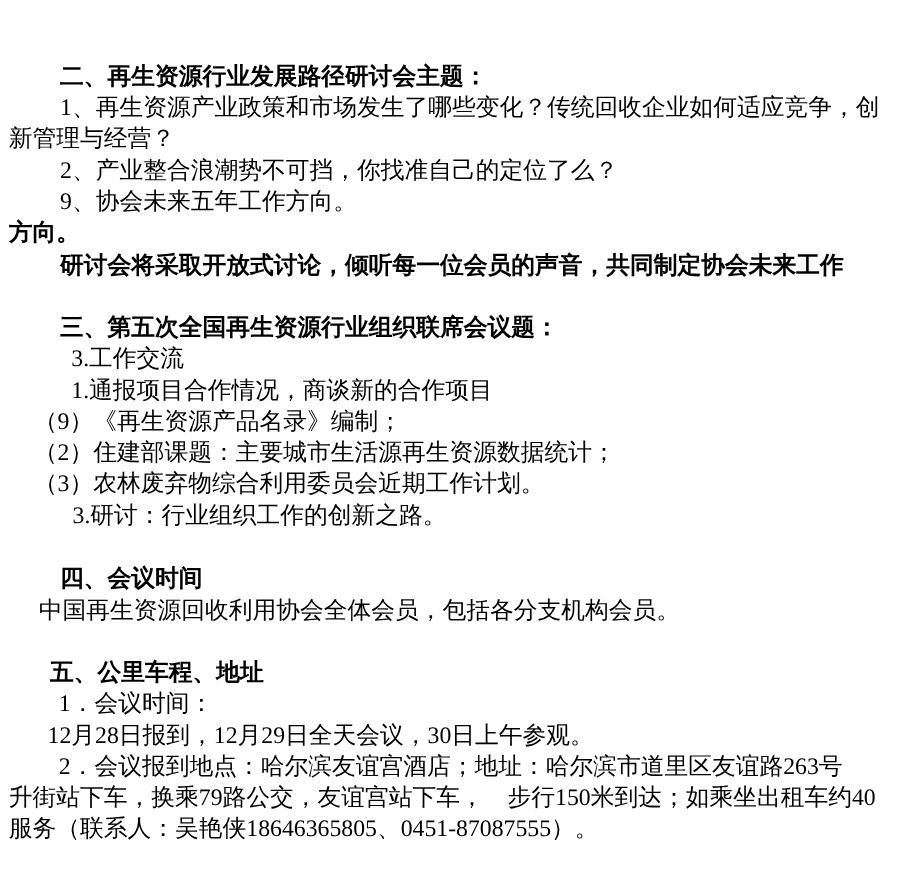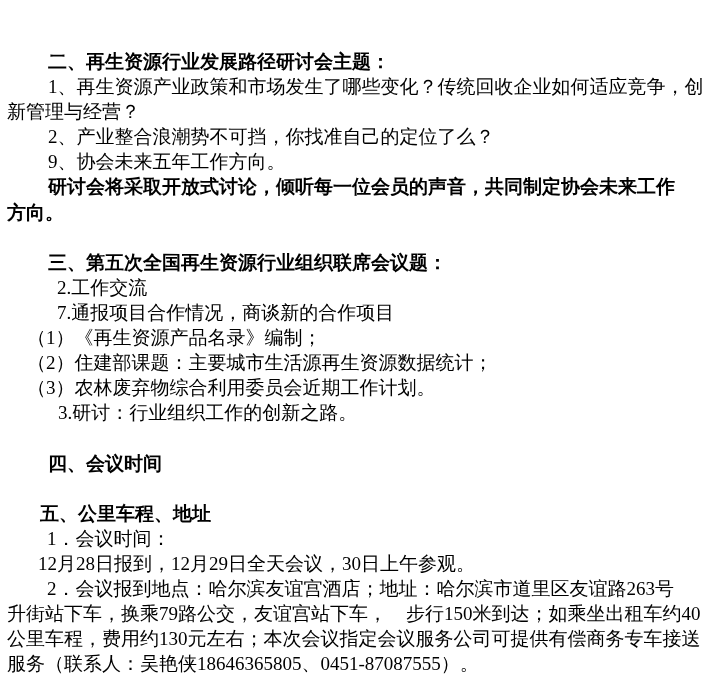--- a/index.html
+++ b/index.html
@@ -42,33 +42,33 @@
 </style>
 </head>
 <body>
 
 <div class="page">
   <p class="ln b i41">二、再生资源行业发展路径研讨会主题：</p>
   <p class="ln i41">1、再生资源产业政策和市场发生了哪些变化？传统回收企业如何适应竞争，创</p>
   <p class="ln">新管理与经营？</p>
   <p class="ln i41">2、产业整合浪潮势不可挡，你找准自己的定位了么？</p>
   <p class="ln i41">9、协会未来五年工作方向。</p>
+  <p class="ln b">方向。</p>
   <p class="ln b i41">研讨会将采取开放式讨论，倾听每一位会员的声音，共同制定协会未来工作</p>
-  <p class="ln b">方向。</p>
   <p class="ln"></p>
   <p class="ln b i41">三、第五次全国再生资源行业组织联席会议题：</p>
-  <p class="ln i50">2.工作交流</p>
-  <p class="ln i50">7.通报项目合作情况，商谈新的合作项目</p>
-  <p class="ln i20">（1）《再生资源产品名录》编制；</p>
+  <p class="ln i50">3.工作交流</p>
+  <p class="ln i50">1.通报项目合作情况，商谈新的合作项目</p>
+  <p class="ln i20">（9）《再生资源产品名录》编制；</p>
   <p class="ln i20">（2）住建部课题：主要城市生活源再生资源数据统计；</p>
   <p class="ln i20">（3）农林废弃物综合利用委员会近期工作计划。</p>
   <p class="ln i51">3.研讨：行业组织工作的创新之路。</p>
   <p class="ln"></p>
   <p class="ln b i41">四、会议时间</p>
+  <p class="ln i24">中国再生资源回收利用协会全体会员，包括各分支机构会员。</p>
   <p class="ln"></p>
   <p class="ln b i33">五、公里车程、地址</p>
   <p class="ln i40">1．会议时间：</p>
   <p class="ln i31">12月28日报到，12月29日全天会议，30日上午参观。</p>
   <p class="ln i40">2．会议报到地点：哈尔滨友谊宫酒店；地址：哈尔滨市道里区友谊路263号</p>
   <p class="ln">升街站下车，换乘79路公交，友谊宫站下车，　步行150米到达；如乘坐出租车约40</p>
-  <p class="ln">公里车程，费用约130元左右；本次会议指定会议服务公司可提供有偿商务专车接送</p>
   <p class="ln">服务（联系人：吴艳侠18646365805、0451-87087555）。</p>
 </div>
 
 </body></html>

